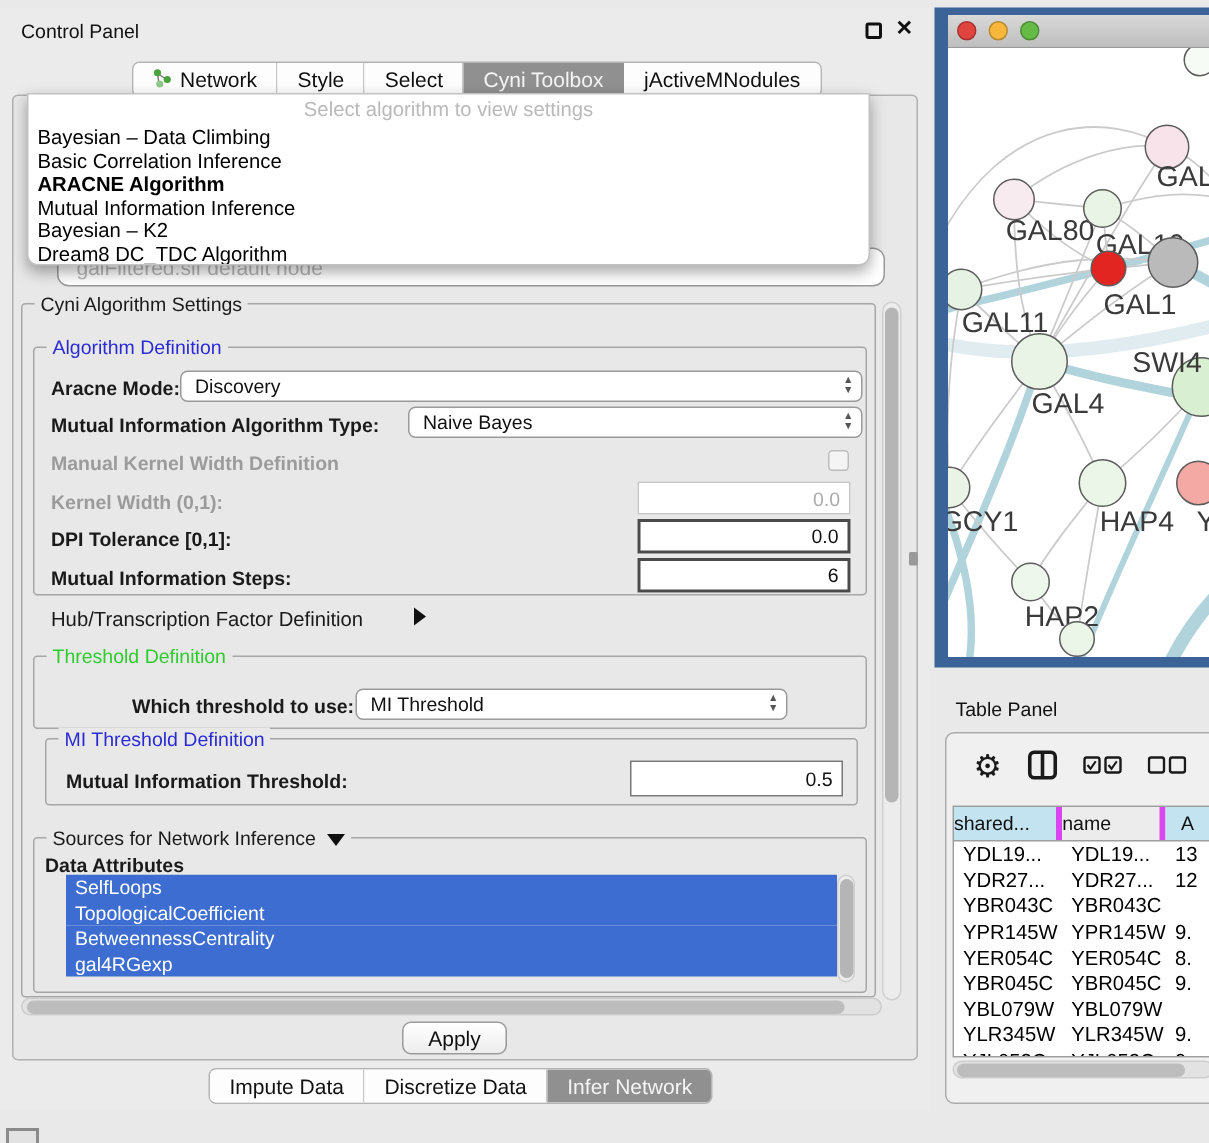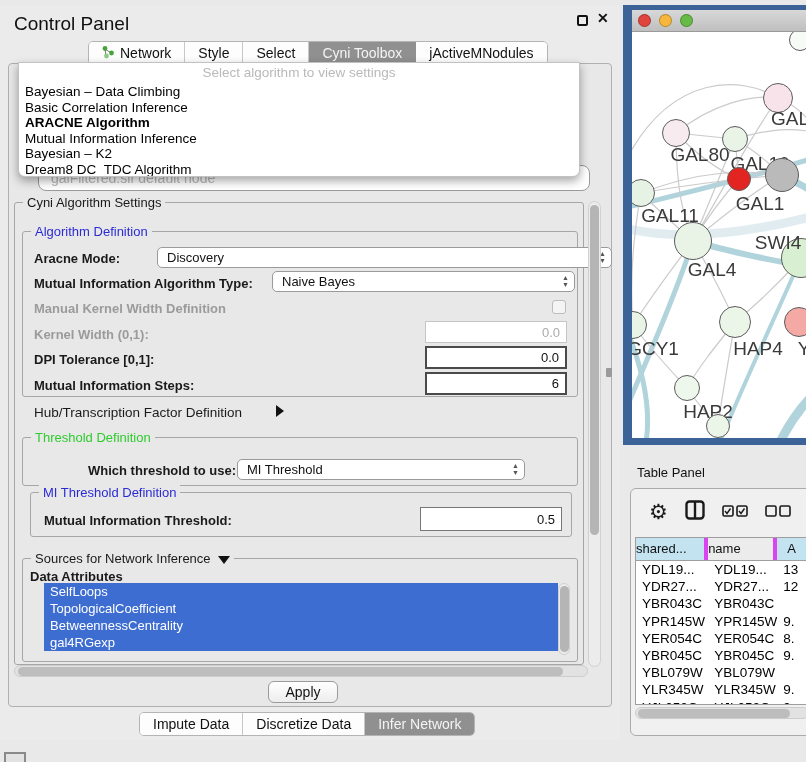--- a/index.html
+++ b/index.html
@@ -2,21 +2,21 @@
 <html><head>
 <meta charset="utf-8">
 <style>
   * { box-sizing: border-box; margin: 0; padding: 0; }
   html,body { width:806px; height:762px; }
   body { font-family: "Liberation Sans", sans-serif; background:#e9e9e9; overflow:hidden; }
   #app { position:relative; width:806px; height:762px; background:#e9e9e9; overflow:hidden; }
 
   
   .control-panel { position:absolute; left:0; top:5px; width:620px; height:735px; background:#ebebeb; }
-  .cp-title { position:absolute; left:14px; top:8px; font-size:19px; color:#111; }
+  .cp-title { position:absolute; left:14px; top:8px; font-size:13px; color:#111; }
   .cp-float { position:absolute; left:577px; top:10px; width:11px; height:11px; border:2px solid #111; border-radius:2px; background:transparent; }
   .cp-close { position:absolute; left:597px; top:5px; font-size:14px; font-weight:bold; color:#111; }
 
   .seg-tabs { position:absolute; display:flex; background:#fdfdfd; border:1px solid #b4b4b4; border-radius:5px; overflow:hidden; height:24px; align-items:stretch; }
   .seg-tab { display:flex; align-items:center; gap:5px; padding:0 13px; font-size:14px; color:#111; border-right:1px solid #c8c8c8; background:#fdfdfd; white-space:nowrap; }
   .seg-tab:last-child { border-right:none; }
   .seg-tab.selected { background:#909090; color:#f4f4f4; border-right-color:#909090; }
   .top-tabs { left:88px; top:36px; }
   .bottom-tabs { left:139px; top:707px; }
 
@@ -140,21 +140,21 @@
 
     <div class="gbox" style="left:14px; top:197px; width:570px; height:463px;">
       <div class="gbox-legend legend-black">Cyni Algorithm Settings</div>
     </div>
 
     <div class="gbox" style="left:22px; top:226px; width:556px; height:166px;">
       <div class="gbox-legend legend-blue">Algorithm Definition</div>
     </div>
 
     <div class="lbl" style="left:34px; top:246px;">Aracne Mode:</div>
-    <div class="combo" style="left:120px; top:242px; width:455px; height:21px;margin-left:37px;">
+    <div class="combo" style="left:120px; top:242px; width:455px; height:21px;">
       <span>Discovery</span>
       <span class="stepper">
           <span>▲</span>
           <span>▼</span>
         </span>
     </div>
 
     <div class="lbl" style="left:34px; top:271px;">Mutual Information Algorithm Type:</div>
     <div class="combo" style="left:272px; top:266px; width:303px; height:21px;">
       <span>Naive Bayes</span>

